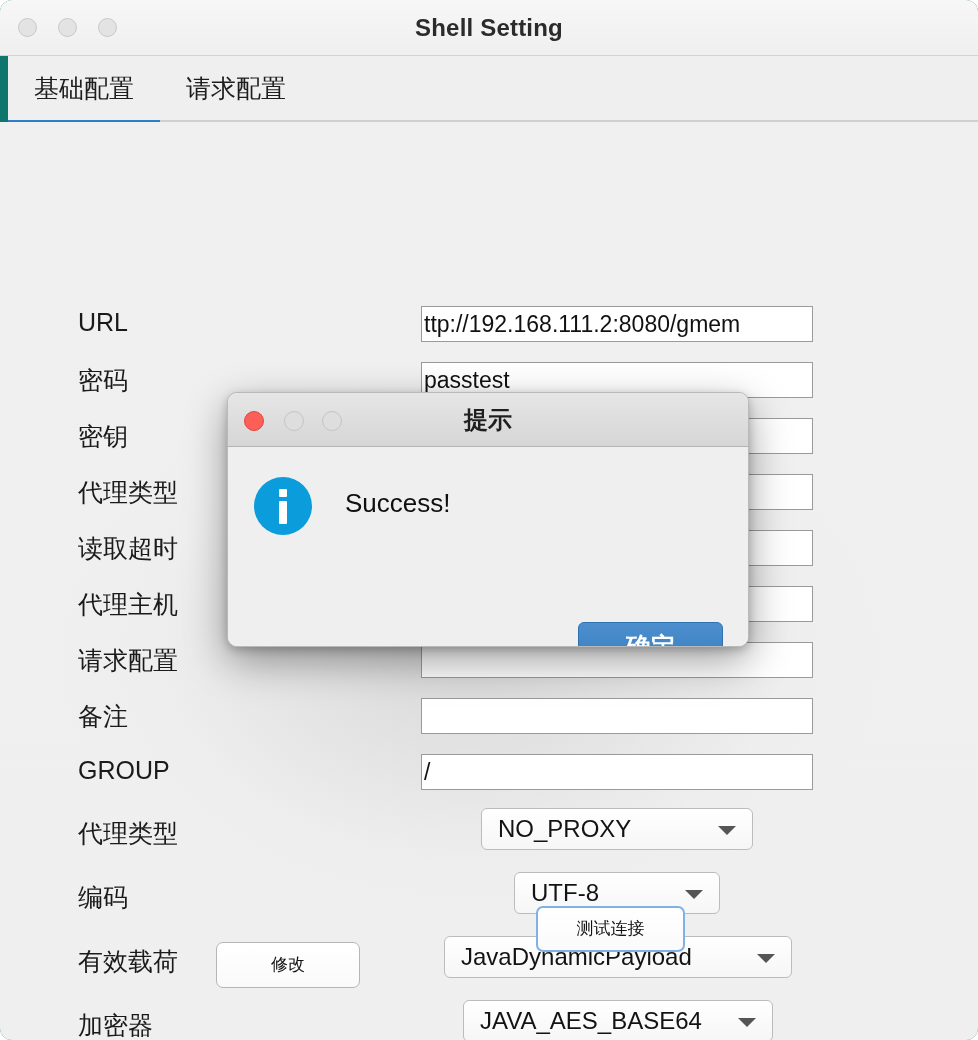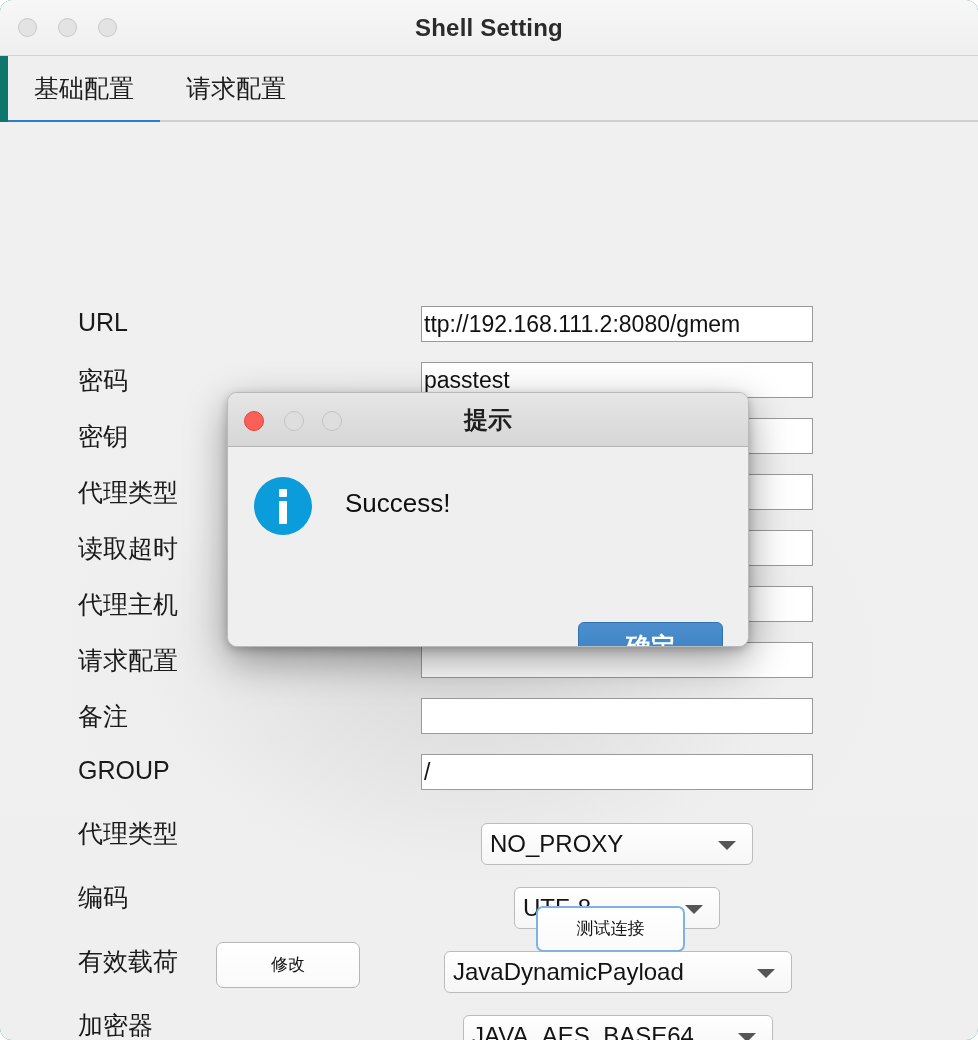--- a/index.html
+++ b/index.html
@@ -129,23 +129,22 @@
   .combo {
     position: absolute;
     height: 42px;
     background: linear-gradient(to bottom, #ffffff 0%, #f6f6f6 100%);
     border: 1px solid #bcbcbc;
     border-radius: 6px;
     box-sizing: border-box;
     font-size: 24px;
     color: #131313;
     line-height: 40px;
-    padding-left: 8px;
+    padding-left: 16px;
     white-space: nowrap;
-    margin-top: 15px;
   }
   .combo-arrow {
     position: absolute;
     right: 16px;
     top: 17px;
     width: 0; height: 0;
     border-left: 9px solid transparent;
     border-right: 9px solid transparent;
     border-top: 9px solid #555555;
   }

